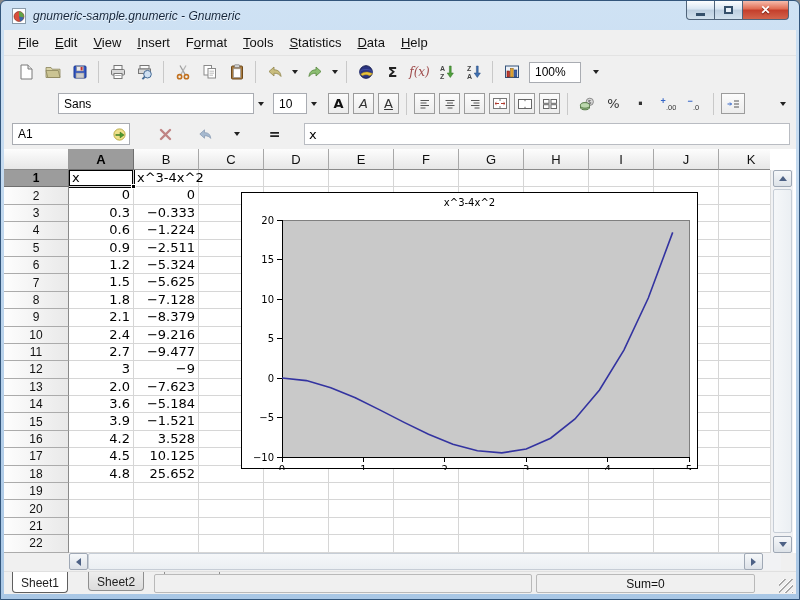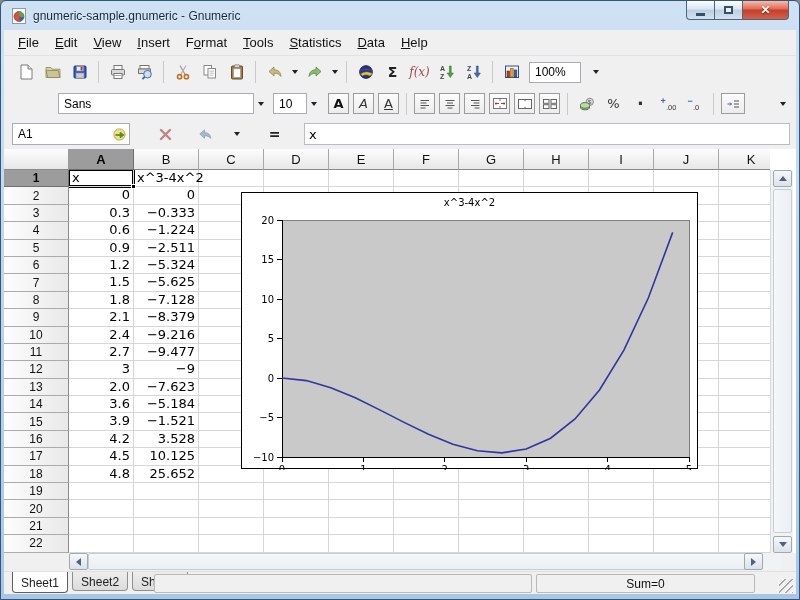--- a/index.html
+++ b/index.html
@@ -4,21 +4,21 @@
 <style>
   html,body{margin:0;padding:0;background:#888;}
   *{box-sizing:border-box;}
   .window{position:relative;width:800px;height:600px;margin:0;
     font-family:"Liberation Sans",sans-serif;
     background:linear-gradient(#CFE2F4,#A9C7E5);
     border:1px solid #33567C;border-radius:6px 6px 0 0;overflow:hidden;}
   
   .titlebar{position:absolute;left:0;top:0;right:0;height:29px;display:flex;align-items:center;}
   .app-icon{margin:0 6px 0 10px;width:16px;height:16px;}
-  .title-text{font-size:12px;color:#15263B;text-shadow:0 1px 0 #ECF4FC;}
+  .title-text{font-size:12px;color:#15263B;text-shadow:0 1px 0 #ECF4FC;font-style:italic;}
   .winbtns{position:absolute;top:0;right:10px;display:flex;}
   .wbtn{height:19px;border:1px solid #50647A;border-top:none;display:flex;align-items:center;justify-content:center;
     background:linear-gradient(#FDFEFF,#D9E6F3 45%,#BDCFE0 50%,#D3E2EF);}
   .wbtn.min{width:29px;border-radius:0 0 0 4px;}
   .wbtn.max{width:28px;border-left:none;}
   .wbtn.close{width:46px;border-left:none;border-radius:0 0 4px 0;
     background:linear-gradient(#F6BCAC,#E06A50 45%,#C43E2B 50%,#D2644C);}
   .glyph-min{width:9px;height:3px;background:#35506B;margin-top:8px;}
   .glyph-max{width:9px;height:8px;border:2px solid #35506B;background:#E8F0F8;}
   .glyph-close{color:#FFF;font-size:12px;font-weight:bold;text-shadow:0 1px 1px #6B1406;}
@@ -89,21 +89,21 @@
   .vthumb{position:absolute;left:2px;top:19px;width:19px;height:344px;border:1px solid #C6CDD6;border-radius:2px;
     background:linear-gradient(90deg,#F5F7F9,#EBEFF3);}
   .hscroll{position:absolute;left:0;top:523px;width:794px;height:18px;background:#F0F0F0;}
   .hs-track{position:absolute;left:65px;top:0;width:712px;height:17px;background:#F1F2F4;}
   .hthumb{position:absolute;left:19px;top:0;width:672px;height:17px;border:1px solid #C6CDD6;border-radius:2px;
     background:linear-gradient(#F5F7F9,#EBEFF3);}
   .hbtn{position:absolute;top:0;width:19px;height:17px;border:1px solid #9FA8B5;border-radius:2px;
     background:linear-gradient(#F6F8FA,#DDE2E8);display:flex;align-items:center;justify-content:center;}
   
   .bottomrow{position:absolute;left:0;top:541px;right:0;height:25px;background:#F0F0F0;border-top:1px solid #E0E0E0;}
-  .tabs{position:absolute;left:8px;top:0;display:flex;gap:4px;}
+  .tabs{position:absolute;left:8px;top:0;display:flex;gap:20px;}
   .tab{height:19px;padding:1px 8px 0;font-size:12px;color:#222;background:linear-gradient(#EDEDED,#DCDCDC);
     border:1px solid #8F8F8F;border-top:none;border-radius:0 0 4px 4px;display:flex;align-items:center;}
   .tab.active{height:21px;background:#FFF;border-color:#5F5F5F;z-index:2;}
   .spanel{position:absolute;top:2px;height:19px;border:1px solid #B9B9B9;border-radius:2px;background:#F0F0F0;
     font-size:12px;display:flex;align-items:center;justify-content:center;color:#111;}
   .grip{position:absolute;right:3px;bottom:3px;width:14px;height:14px;
     background:repeating-linear-gradient(135deg,transparent 0 3px,#FFF 3px 4px,#A8A8A8 4px 5px);}
   svg{display:block;}
 </style>
 </head>

